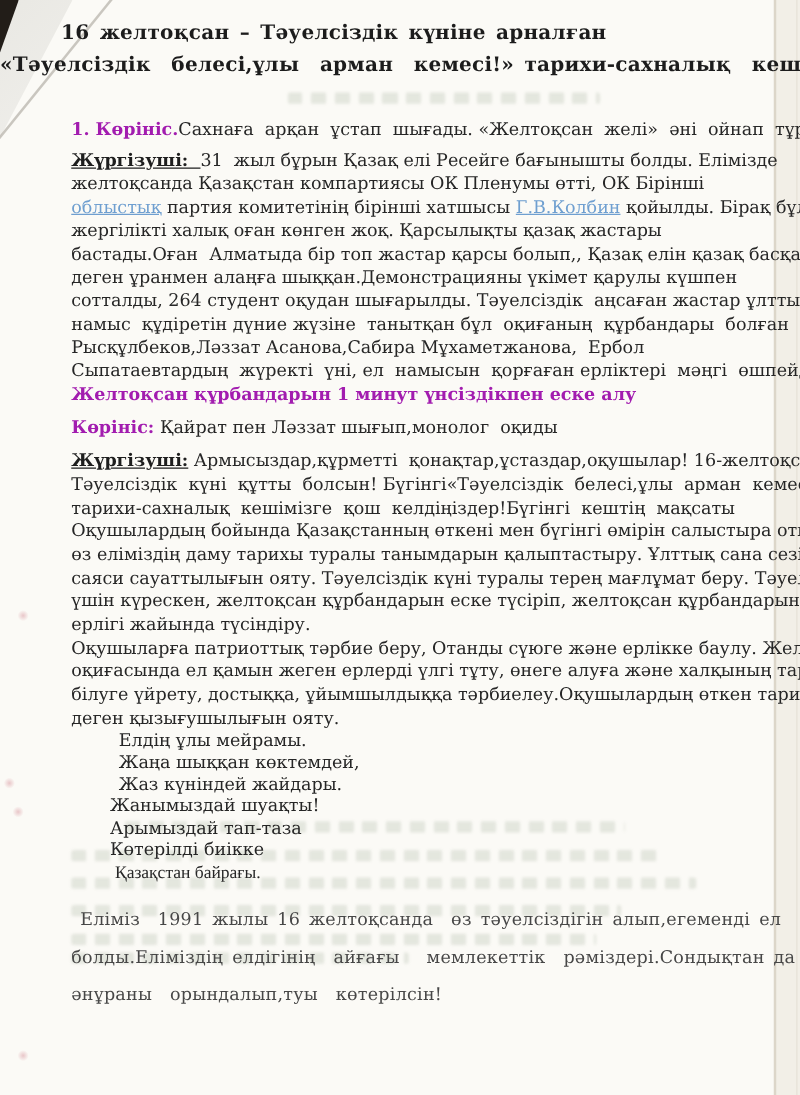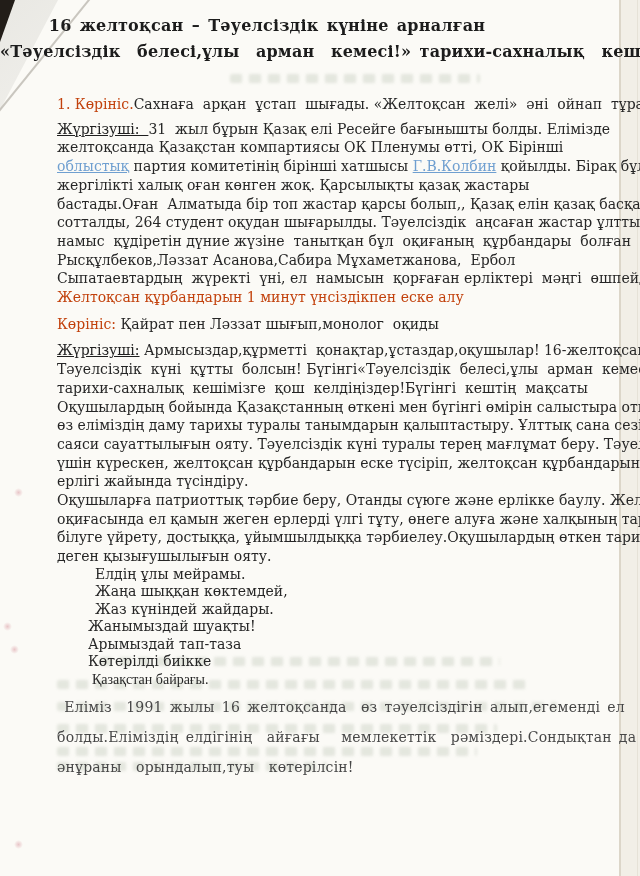--- a/index.html
+++ b/index.html
@@ -41,22 +41,22 @@
   
   .content{position:absolute;left:0;top:0;width:534px;}
   .doc-title{padding-top:13px;text-align:center;color:#1c1c1c;}
   .doc-title .t-line{
     font-weight:bold;font-size:16px;line-height:26px;
     letter-spacing:.2px;word-spacing:2.5px;white-space:pre;
   }
   .doc-body{padding-left:57px;color:var(--text,#262626);}
   .line{white-space:pre;font-size:14px;line-height:18.7px;}
   .seg-n{font-weight:normal;}
-  .seg-b{font-weight:normal;color:#c2410c;}
-  .seg-bu{font-weight:normal;color:#1e1e1e;text-decoration:underline;margin-top:40px;}
+  .seg-b{font-weight:bold;color:#a21caf;}
+  .seg-bu{font-weight:bold;color:#1e1e1e;text-decoration:underline;margin-top:40px;}
   .seg-link{color:var(--link,#6f9fd0);text-decoration:underline;cursor:pointer;}
   .poem{line-height:17.5px;}
   .footer{
     font-weight:bold;color:#474747;line-height:30px;
     letter-spacing:.2px;word-spacing:2.5px;
   }
 </style>
 </head>
 <body>
 
@@ -87,20 +87,21 @@
       <div class="t-line">16 желтоқсан – Тәуелсіздік күніне арналған</div>
       <div class="t-line">«Тәуелсіздік  белесі,ұлы  арман  кемесі!» тарихи-сахналық  кеш.</div>
     </div>
     <div class="doc-body">
         <div class="line" style="margin-top: 30px;"><span class="seg-b">1. Көрініс.</span><span class="seg-n">Сахнаға  арқан  ұстап  шығады. «Желтоқсан  желі»  әні  ойнап  тұрады.</span></div>
         <div class="line" style="margin-top: 6px;"><span class="seg-bu">Жүргізуші:  </span><span class="seg-n">31  жыл бұрын Қазақ елі Ресейге бағынышты болды. Елімізде</span></div>
         <div class="line"><span class="seg-n">желтоқсанда Қазақстан компартиясы ОК Пленумы өтті, ОК Бірінші</span></div>
         <div class="line"><a href="#" class="seg-link">облыстық</a><span class="seg-n"> партия комитетінің бірінші хатшысы </span><a href="#" class="seg-link">Г.В.Колбин</a><span class="seg-n"> қойылды. Бірақ бұл жолы</span></div>
         <div class="line"><span class="seg-n">жергілікті халық оған көнген жоқ. Қарсылықты қазақ жастары</span></div>
         <div class="line"><span class="seg-n">бастады.Оған  Алматыда бір топ жастар қарсы болып,, Қазақ елін қазақ басқару керек</span></div>
+        <div class="line"><span class="seg-n">деген ұранмен алаңға шыққан.Демонстрацияны үкімет қарулы күшпен</span></div>
         <div class="line"><span class="seg-n">сотталды, 264 студент оқудан шығарылды. Тәуелсіздік  аңсаған жастар ұлттың</span></div>
         <div class="line"><span class="seg-n">намыс  құдіретін дүние жүзіне  танытқан бұл  оқиғаның  құрбандары  болған  Қайрат</span></div>
         <div class="line"><span class="seg-n">Рысқұлбеков,Ләззат Асанова,Сабира Мұхаметжанова,  Ербол</span></div>
         <div class="line"><span class="seg-n">Сыпатаевтардың  жүректі  үні, ел  намысын  қорғаған ерліктері  мәңгі  өшпейді.</span></div>
         <div class="line"><span class="seg-b">Желтоқсан құрбандарын 1 минут үнсіздікпен еске алу</span></div>
         <div class="line" style="margin-top: 8px;"><span class="seg-b">Көрініс:</span><span class="seg-n"> Қайрат пен Ләззат шығып,монолог  оқиды</span></div>
         <div class="line" style="margin-top: 8px;"><span class="seg-bu">Жүргізуші:</span><span class="seg-n"> Армысыздар,құрметті  қонақтар,ұстаздар,оқушылар! 16-желтоқсан</span></div>
         <div class="line"><span class="seg-n">Тәуелсіздік  күні  құтты  болсын! Бүгінгі«Тәуелсіздік  белесі,ұлы  арман  кемесі!»</span></div>
         <div class="line"><span class="seg-n">тарихи-сахналық  кешімізге  қош  келдіңіздер!Бүгінгі  кештің  мақсаты</span></div>
         <div class="line"><span class="seg-n">Оқушылардың бойында Қазақстанның өткені мен бүгінгі өмірін салыстыра отырып,</span></div>
@@ -112,19 +113,19 @@
         <div class="line"><span class="seg-n">оқиғасында ел қамын жеген ерлерді үлгі тұту, өнеге алуға және халқының тарихын</span></div>
         <div class="line"><span class="seg-n">білуге үйрету, достыққа, ұйымшылдыққа тәрбиелеу.Оқушылардың өткен тарихқа</span></div>
         <div class="line"><span class="seg-n">деген қызығушылығын ояту.</span></div>
         <div class="line poem" style="padding-left: 38px;"><span class="seg-n">Елдің ұлы мейрамы.</span></div>
         <div class="line poem" style="padding-left: 38px;"><span class="seg-n">Жаңа шыққан көктемдей,</span></div>
         <div class="line poem" style="padding-left: 38px;"><span class="seg-n">Жаз күніндей жайдары.</span></div>
         <div class="line poem" style="padding-left: 31px;"><span class="seg-n">Жанымыздай шуақты!</span></div>
         <div class="line poem" style="padding-left: 31px;"><span class="seg-n">Арымыздай тап-таза</span></div>
         <div class="line poem" style="padding-left: 31px;"><span class="seg-n">Көтерілді биікке</span></div>
         <div class="line poem" style="padding-left: 35px; font-family: Liberation Serif, serif;"><span class="seg-n">Қазақстан байрағы.</span></div>
-        <div class="line footer" style="margin-top: 4px;"><span class="seg-n"> Еліміз  1991 жылы 16 желтоқсанда  өз тәуелсіздігін алып,егеменді ел</span></div>
+        <div class="line footer" style="margin-top: 14px;"><span class="seg-n"> Еліміз  1991 жылы 16 желтоқсанда  өз тәуелсіздігін алып,егеменді ел</span></div>
         <div class="line footer"><span class="seg-n">болды.Еліміздің елдігінің  айғағы   мемлекеттік  рәміздері.Сондықтан да  еліміздің</span></div>
         <div class="line footer"><span class="seg-n">әнұраны  орындалып,туы  көтерілсін!</span></div>
       </div>
   </div>
 
 </div>
 
 </body></html>

